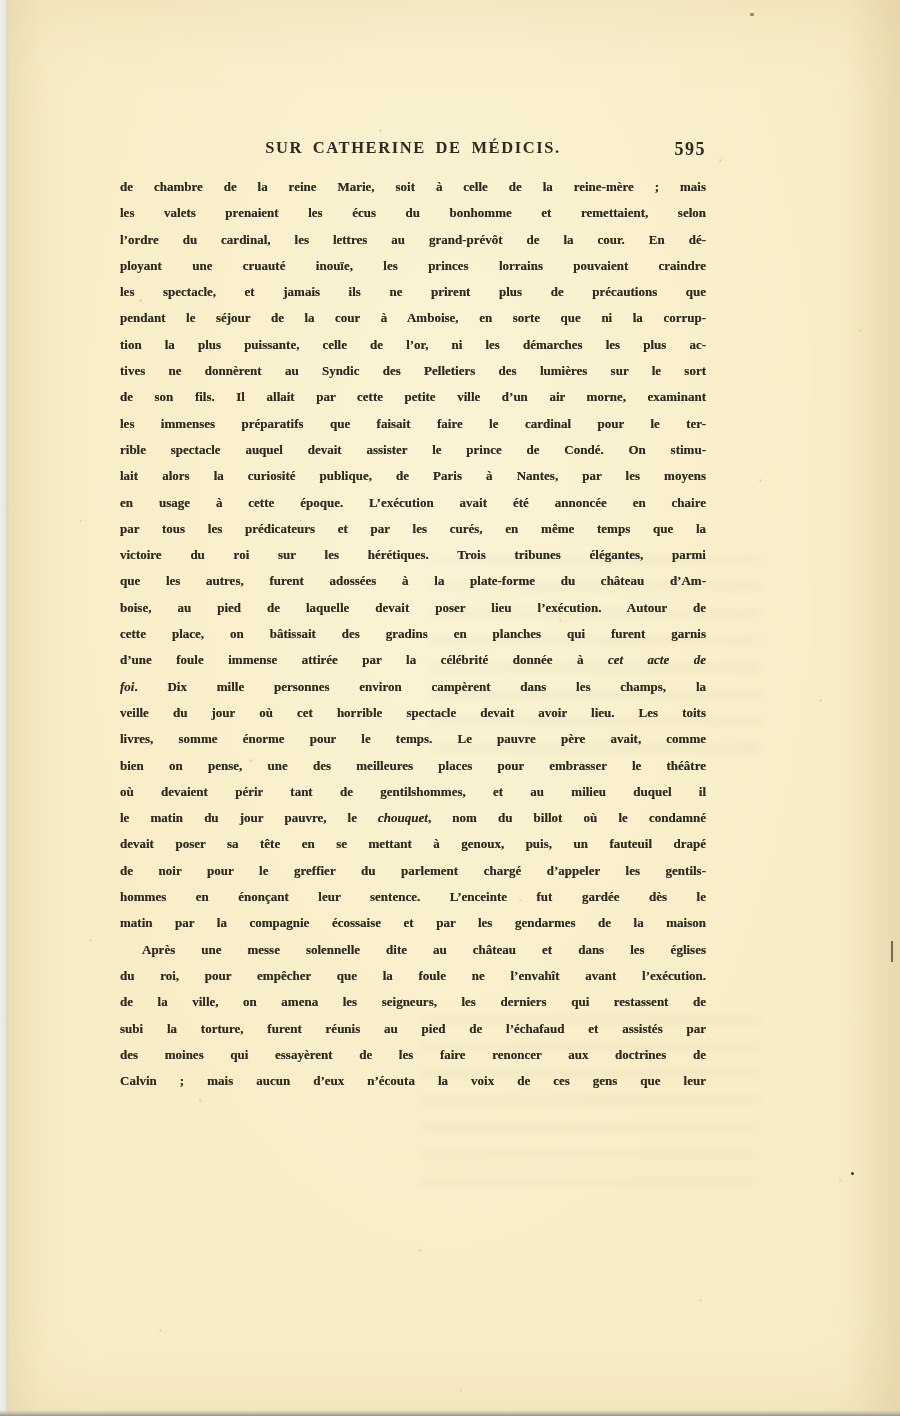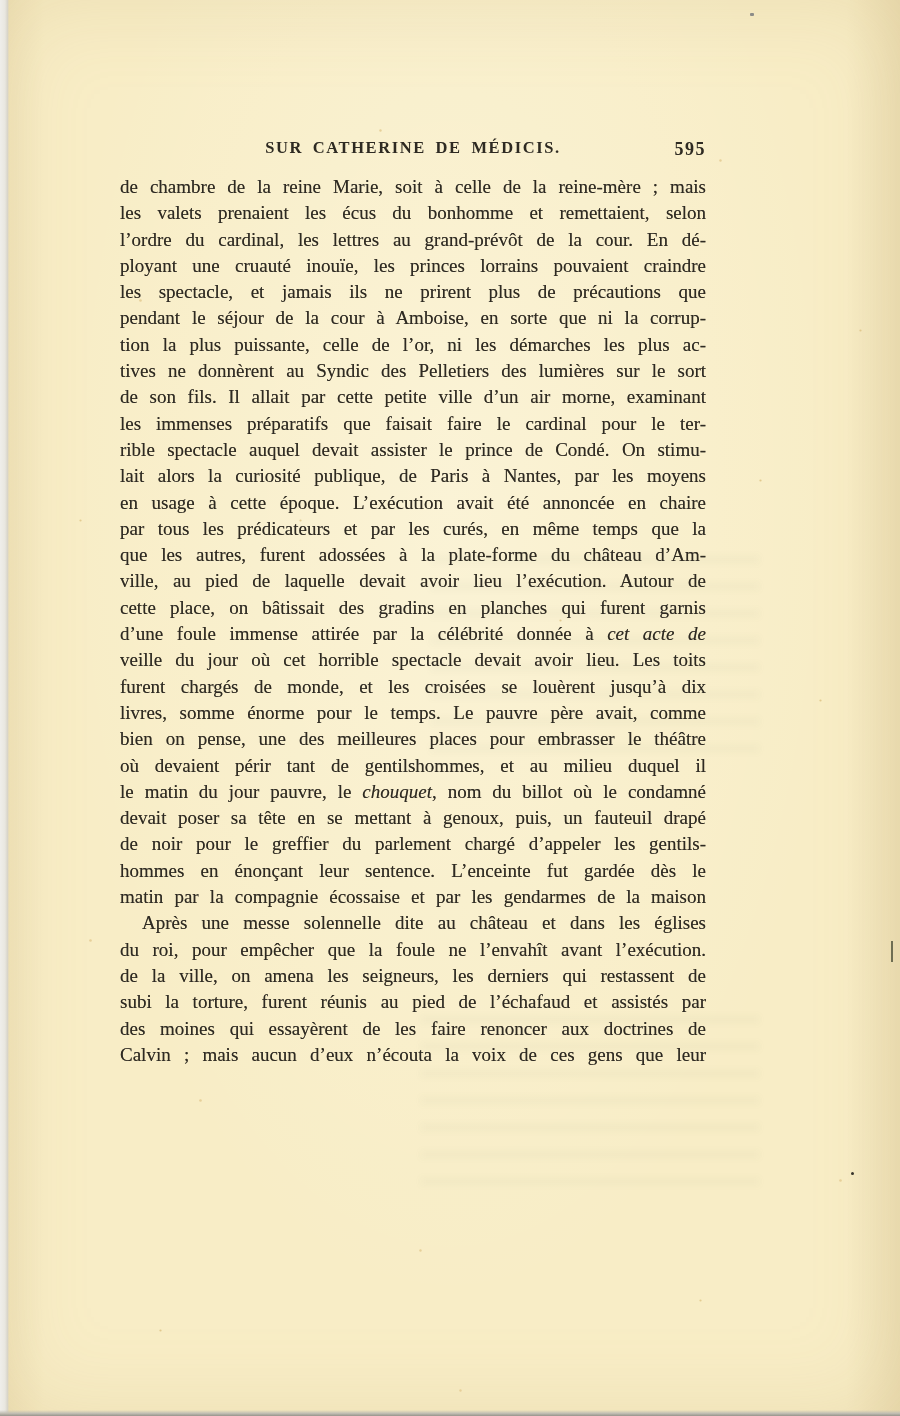--- a/index.html
+++ b/index.html
@@ -28,21 +28,21 @@
     background:linear-gradient(180deg,rgba(207,204,194,0) 0%,#c2bfb4 55%,#97948b 100%);
   }
   
   .col{position:absolute;left:120px;top:138px;width:586px;color:var(--ink);}
   .header{position:relative;height:24px;text-align:center;}
   .title{
     font-weight:bold;font-size:16.5px;letter-spacing:1.6px;word-spacing:4px;
     color:var(--ink);
   }
   .folio{position:absolute;right:0;top:1px;font-size:18px;letter-spacing:1.5px;font-weight:bold;}
-  .body{margin-top:12px;font-size:19px;line-height:26.3px;word-spacing:1.5px;}
+  .body{margin-top:12px;font-size:13px;line-height:26.3px;word-spacing:1.5px;font-weight:bold;}
   .line{
     text-align:justify;text-align-last:justify;
     white-space:normal;
     text-shadow:0 0 0.4px rgba(46,42,34,0.55);
   }
   .line.indent{text-indent:22px;}
   .italic{font-style:italic;}
   
   .ghost{
     position:absolute;opacity:0.6;pointer-events:none;
@@ -92,26 +92,27 @@
         <div class="line"><span>les spectacle, et jamais ils ne prirent plus de précautions que</span></div>
         <div class="line"><span>pendant le séjour de la cour à Amboise, en sorte que ni la corrup-</span></div>
         <div class="line"><span>tion la plus puissante, celle de l’or, ni les démarches les plus ac-</span></div>
         <div class="line"><span>tives ne donnèrent au Syndic des Pelletiers des lumières sur le sort</span></div>
         <div class="line"><span>de son fils. Il allait par cette petite ville d’un air morne, examinant</span></div>
         <div class="line"><span>les immenses préparatifs que faisait faire le cardinal pour le ter-</span></div>
         <div class="line"><span>rible spectacle auquel devait assister le prince de Condé. On stimu-</span></div>
         <div class="line"><span>lait alors la curiosité publique, de Paris à Nantes, par les moyens</span></div>
         <div class="line"><span>en usage à cette époque. L’exécution avait été annoncée en chaire</span></div>
         <div class="line"><span>par tous les prédicateurs et par les curés, en même temps que la</span></div>
+        <div class="line"><span>victoire du roi sur les hérétiques. Trois tribunes élégantes, parmi</span></div>
         <div class="line"><span>que les autres, furent adossées à la plate-forme du château d’Am-</span></div>
-        <div class="line"><span>ville, au pied de laquelle devait avoir lieu l’exécution. Autour de</span></div>
+        <div class="line"><span>boise, au pied de laquelle devait poser lieu l’exécution. Autour de</span></div>
         <div class="line"><span>cette place, on bâtissait des gradins en planches qui furent garnis</span></div>
         <div class="line"><span>d’une foule immense attirée par la célébrité donnée à </span><span class="italic">cet acte de</span></div>
+        <div class="line"><span class="italic">foi</span><span>. Dix mille personnes environ campèrent dans les champs, la</span></div>
         <div class="line"><span>veille du jour où cet horrible spectacle devait avoir lieu. Les toits</span></div>
-        <div class="line"><span>furent chargés de monde, et les croisées se louèrent jusqu’à dix</span></div>
         <div class="line"><span>livres, somme énorme pour le temps. Le pauvre père avait, comme</span></div>
         <div class="line"><span>bien on pense, une des meilleures places pour embrasser le théâtre</span></div>
         <div class="line"><span>où devaient périr tant de gentilshommes, et au milieu duquel il</span></div>
         <div class="line"><span>le matin du jour pauvre, le </span><span class="italic">chouquet</span><span>, nom du billot où le condamné</span></div>
         <div class="line"><span>devait poser sa tête en se mettant à genoux, puis, un fauteuil drapé</span></div>
         <div class="line"><span>de noir pour le greffier du parlement chargé d’appeler les gentils-</span></div>
         <div class="line"><span>hommes en énonçant leur sentence. L’enceinte fut gardée dès le</span></div>
         <div class="line"><span>matin par la compagnie écossaise et par les gendarmes de la maison</span></div>
         <div class="line indent"><span>Après une messe solennelle dite au château et dans les églises</span></div>
         <div class="line"><span>du roi, pour empêcher que la foule ne l’envahît avant l’exécution.</span></div>

